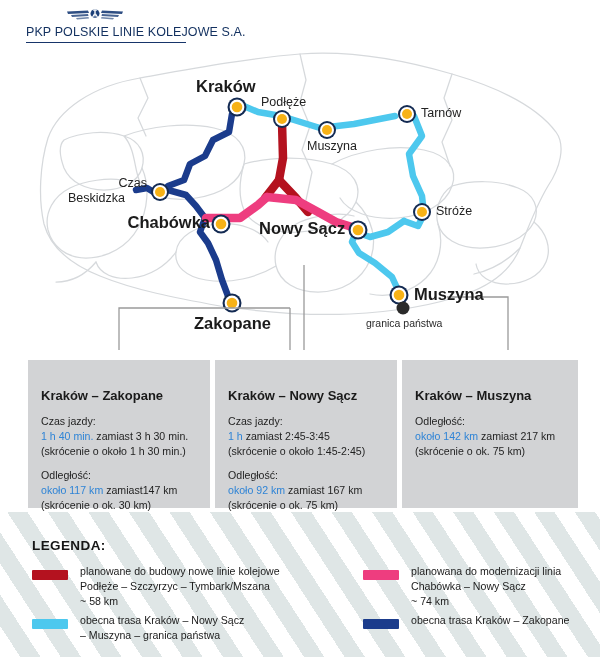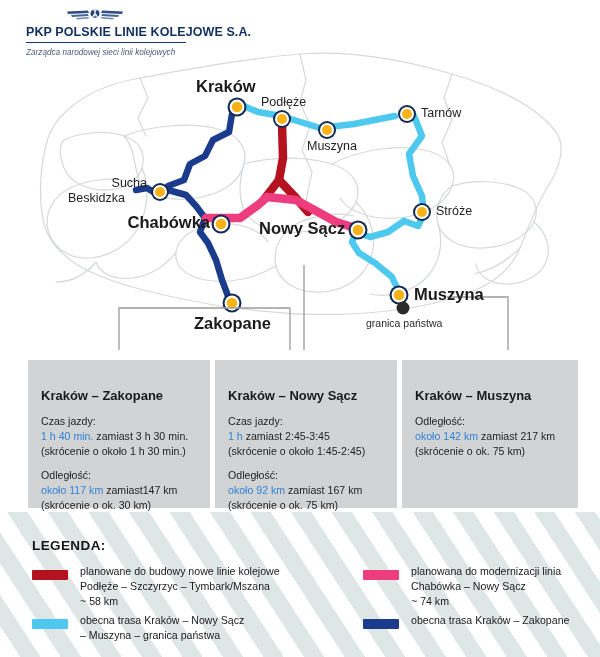--- a/index.html
+++ b/index.html
@@ -10,21 +10,21 @@
     overflow:hidden;
     position:relative;
   }
   #root{position:relative;width:600px;height:657px;overflow:hidden;background:#fff;}
 
   
   .header{position:absolute;left:0;top:0;width:600px;height:62px;z-index:40;}
   .logo-wrap{position:absolute;left:26px;top:6px;}
   .logo-mark{width:58px;height:16px;margin-left:40px;margin-bottom:-1px;}
   .logo-title{
-    font-size:12.5px;font-weight:bold;color:#12305f;
+    font-size:12.5px;font-weight:normal;color:#12305f;
     letter-spacing:.1px;white-space:nowrap;
     font-family:"Liberation Sans", sans-serif;
   }
   .logo-sub{
     font-size:8.2px;color:#4a5a72;font-style:italic;
     margin-top:5px;white-space:nowrap;
   }
   .logo-rule{
     width:160px;height:1px;background:#17356a;margin:3px 0 3px 0;
   }
@@ -107,21 +107,20 @@
         </g>
         <g fill="#ffffff">
           <rect x="54" y="7" width="8" height="2.2"></rect>
           <rect x="56.6" y="7" width="2.8" height="14"></rect>
           <path d="M52 22 L56 15 L58 16.4 L54 23 Z"></path>
           <path d="M64 22 L60 15 L58 16.4 L62 23 Z"></path>
         </g>
       </svg>
       <div class="logo-title">PKP POLSKIE LINIE KOLEJOWE S.A.</div>
       <div class="logo-rule"></div>
-      <div class="logo-sub">Zarządca narodowej sieci linii kolejowych</div>
     </div>
   </div>
 
   <div class="map-area">
     <svg class="map-svg" width="600" height="310" viewBox="0 0 600 310">
 
       <g fill="none" stroke="#d6d9dc" stroke-width="1.25" stroke-linejoin="round" stroke-linecap="round">
         <path d="M48 98 C58 70 92 46 140 38 C196 28 250 18 300 14 C352 10 404 20 452 34 C500 48 538 68 556 92
                  C566 106 560 128 548 146 C536 166 528 188 520 208 C512 228 494 244 466 254
                  C432 266 392 272 350 274 C306 276 262 272 220 266 C176 258 134 250 100 236
@@ -238,21 +237,21 @@
         <path d="M290 268 L119 268 L119 312"></path>
         <path d="M304 225 L304 312"></path>
         <path d="M447 257 L508 257 L508 312"></path>
       </g>
     </svg>
 
     <div class="mlabel big" style="left:196px;top:38px;">Kraków</div>
     <div class="mlabel med" style="left:261px;top:56px;">Podłęże</div>
     <div class="mlabel med" style="left:307px;top:100px;">Muszyna</div>
     <div class="mlabel med" style="left:421px;top:67px;">Tarnów</div>
-    <div class="mlabel med right" style="left:52px;top:137px;width:95px;">Sucha</div>
+    <div class="mlabel med right" style="left:52px;top:137px;width:95px;">Czas</div>
     <div class="mlabel med right" style="left:42px;top:152px;width:83px;">Beskidzka</div>
     <div class="mlabel big right" style="left:100px;top:174px;width:110px;">Chabówka</div>
     <div class="mlabel big" style="left:259px;top:180px;">Nowy Sącz</div>
     <div class="mlabel med" style="left:436px;top:165px;">Stróże</div>
     <div class="mlabel big" style="left:194px;top:275px;">Zakopane</div>
     <div class="mlabel big" style="left:414px;top:246px;">Muszyna</div>
     <div class="mlabel small" style="left:366px;top:278px;">granica państwa</div>
   </div>
 
   <div class="cards">

